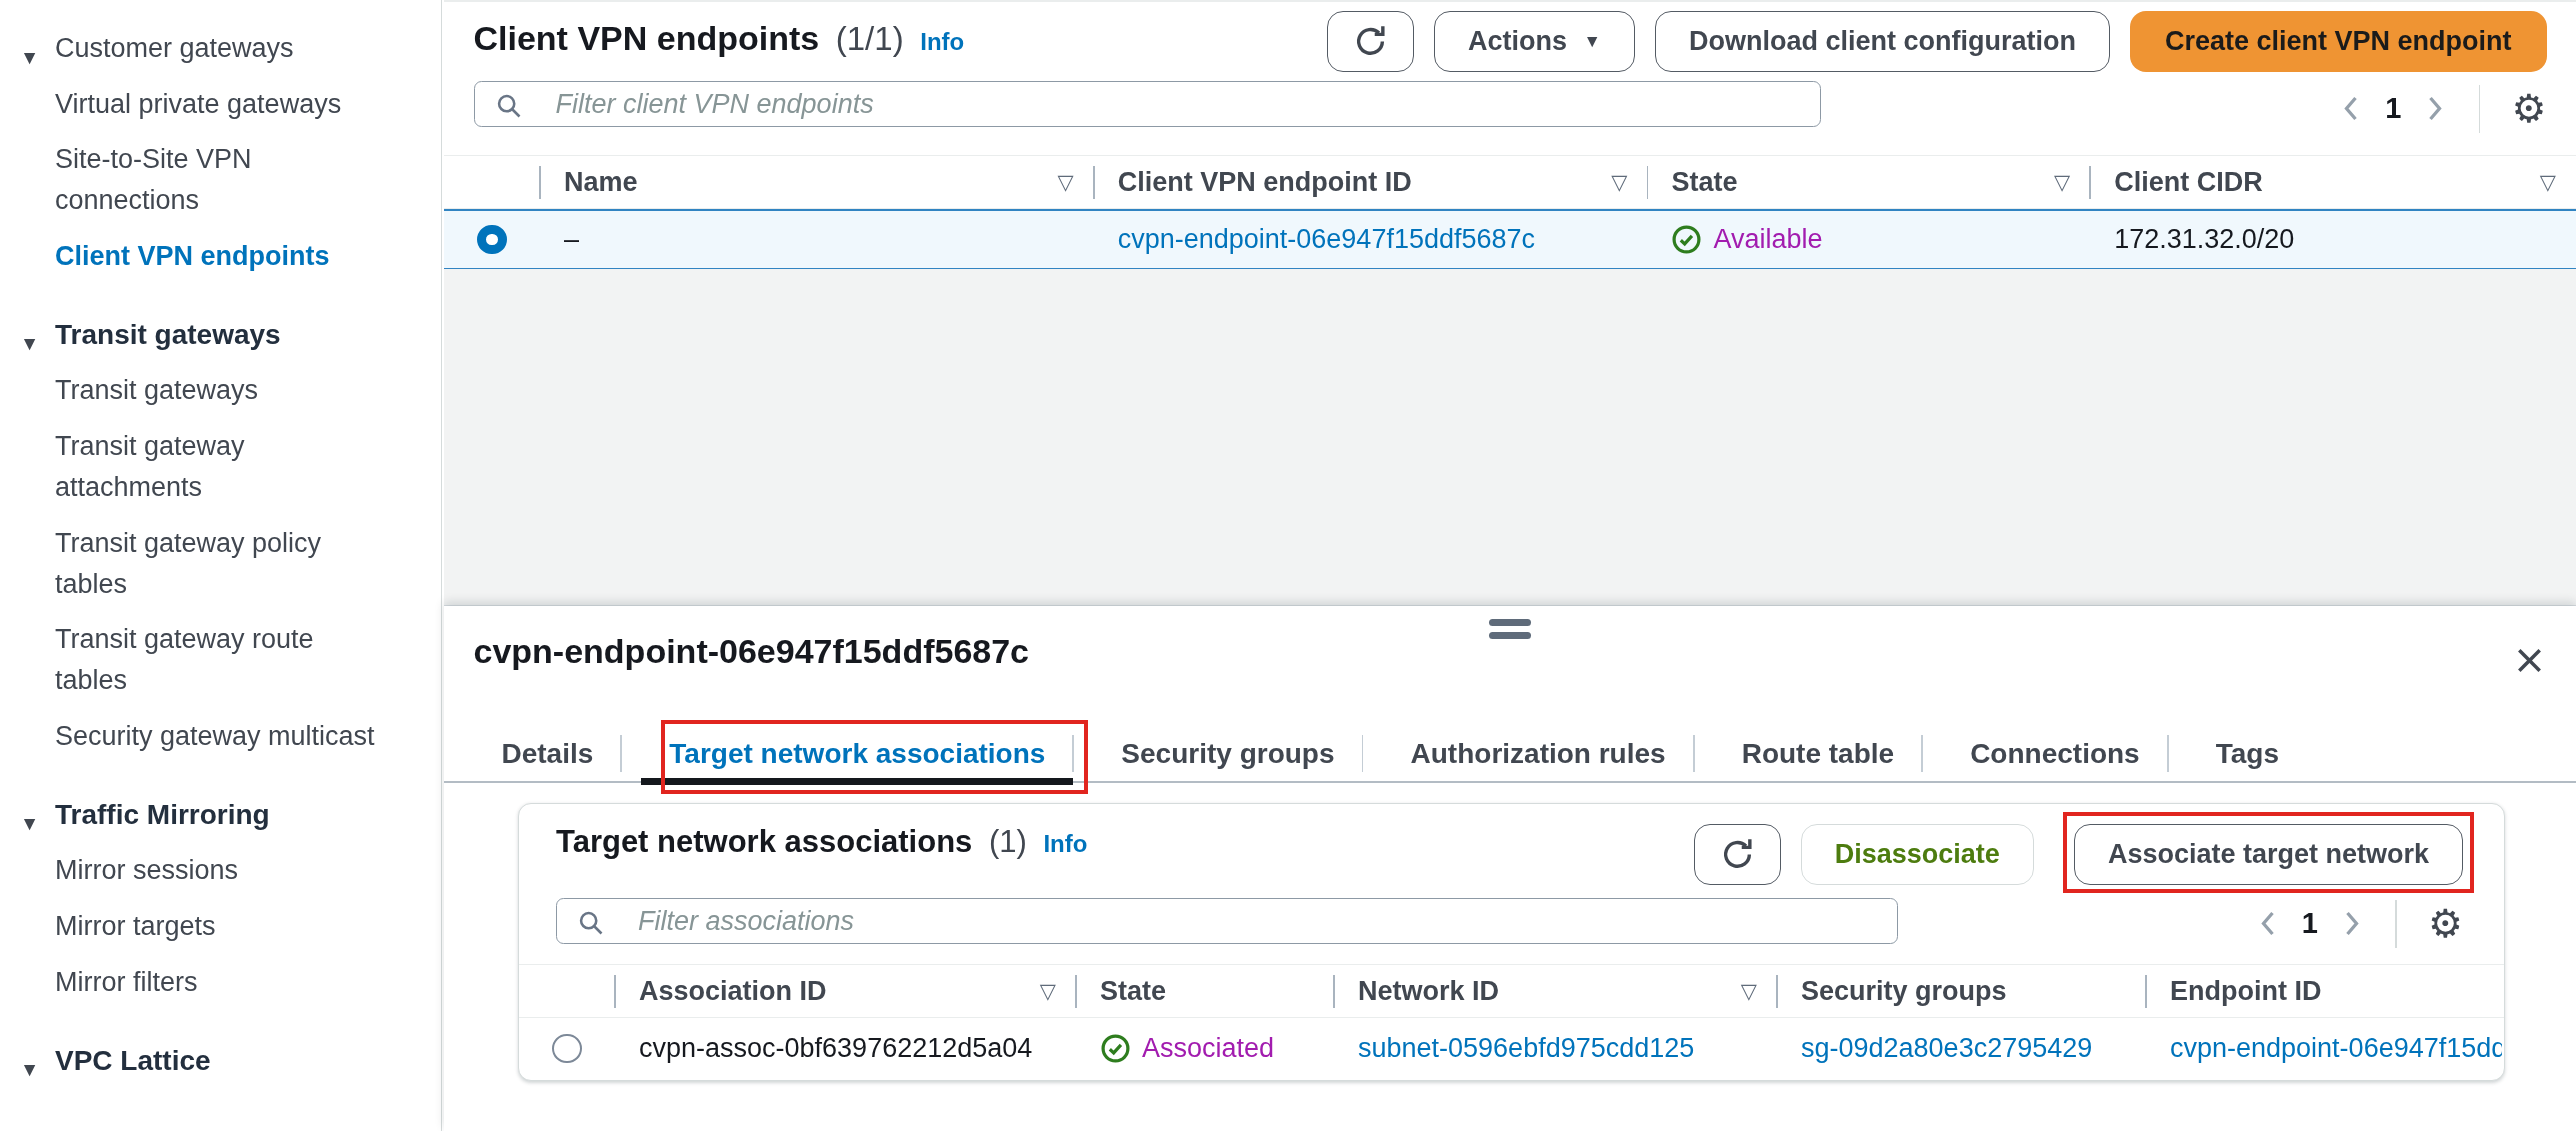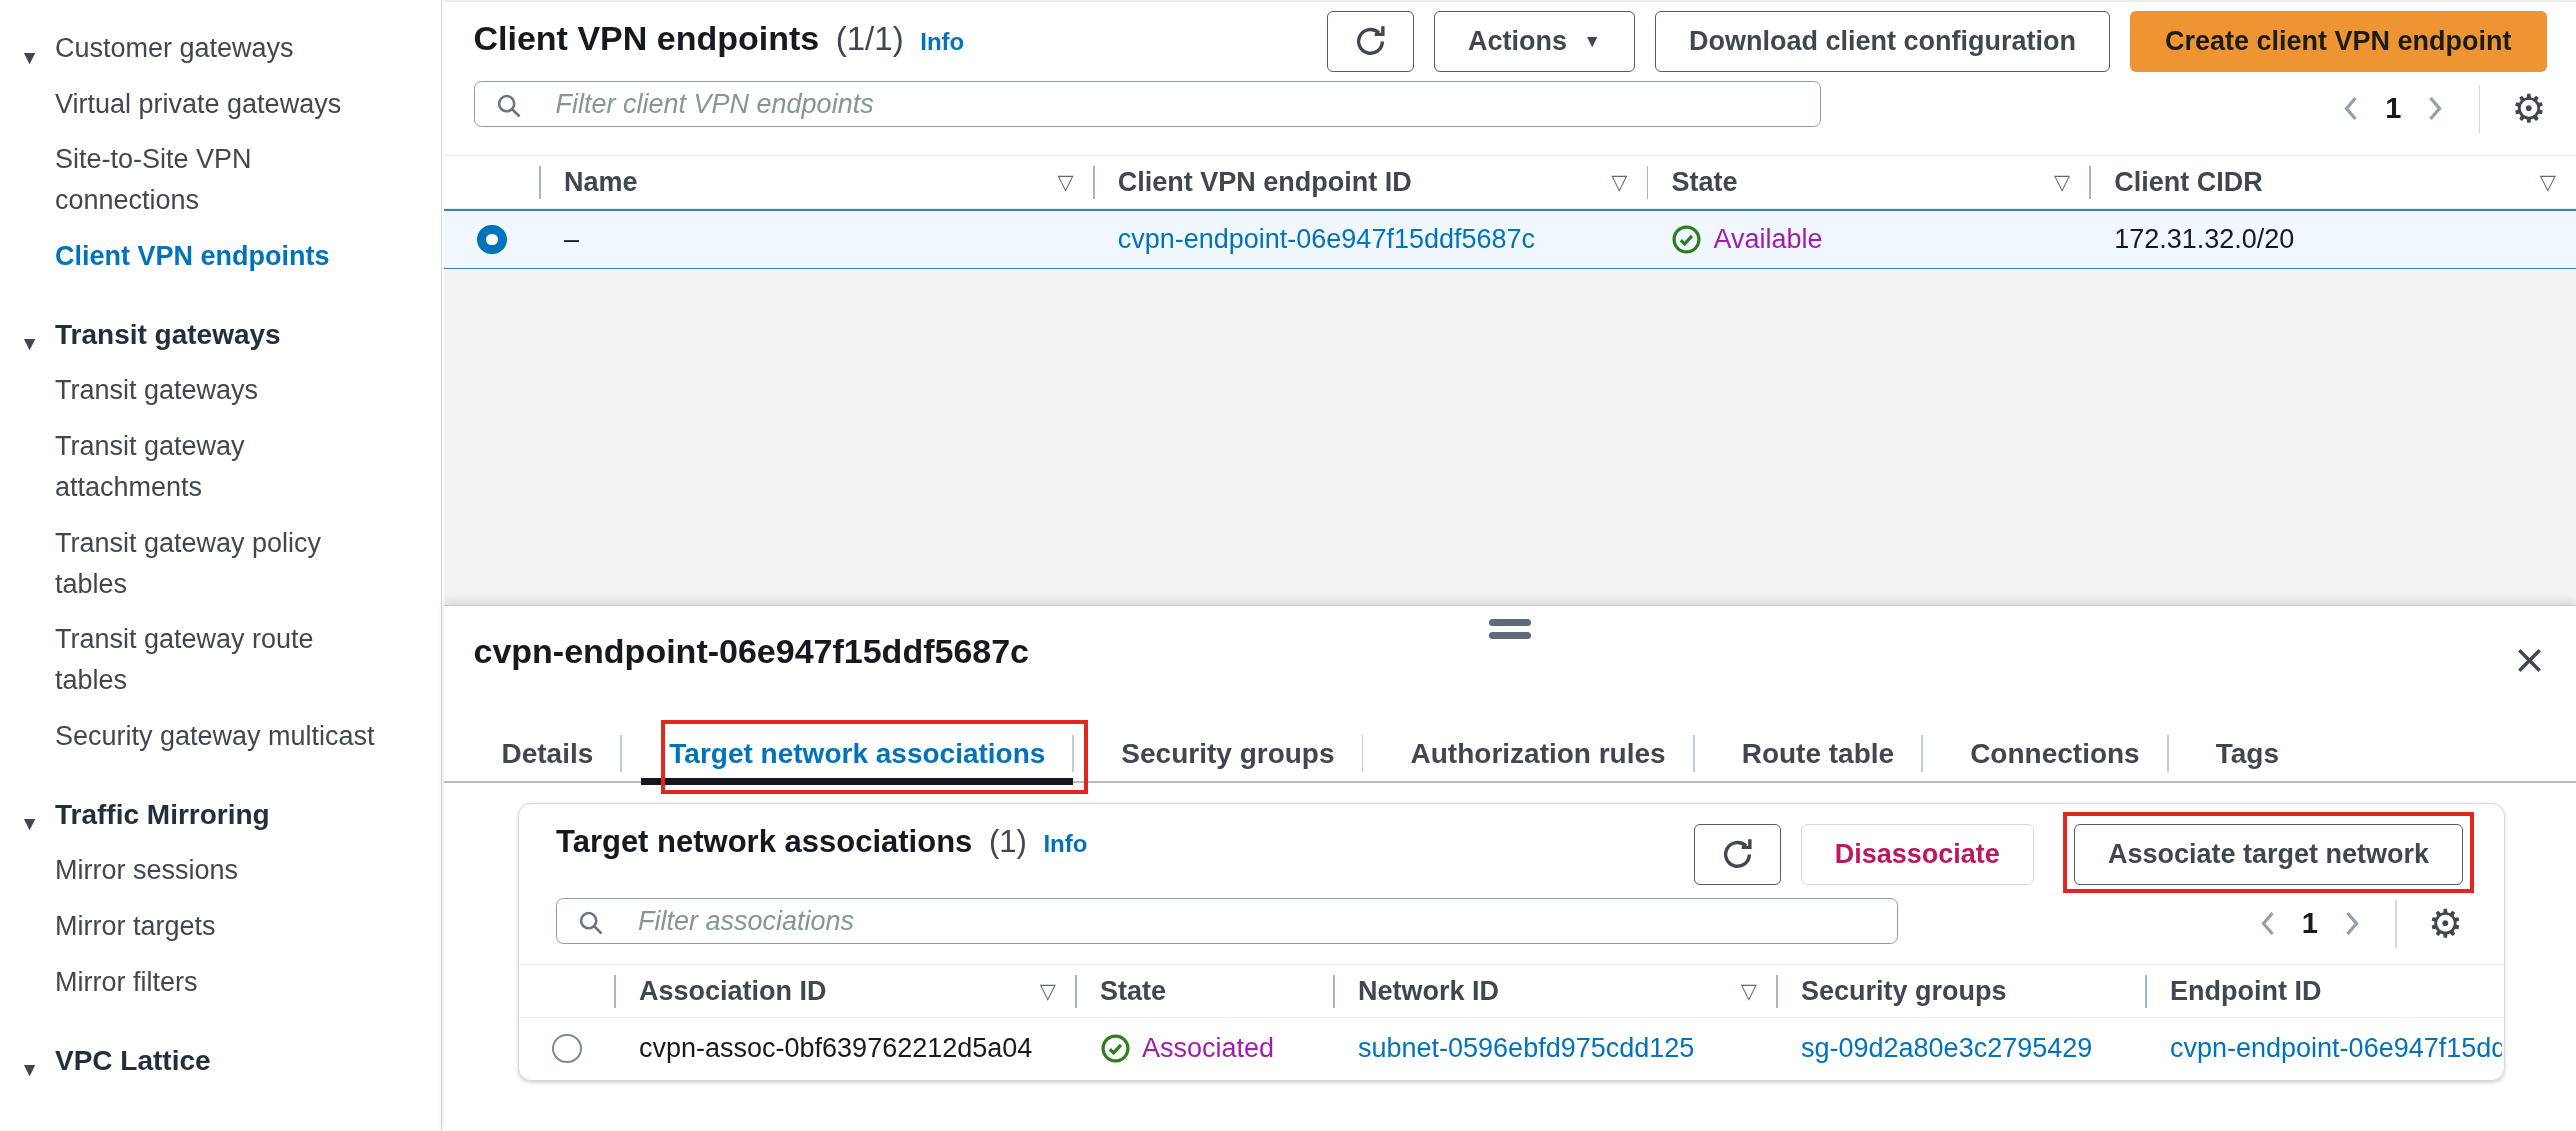--- a/index.html
+++ b/index.html
@@ -21,27 +21,27 @@
   
   .main { position:absolute; left:444px; top:0; width:2132px; height:100%; background:#fff; }
   .main-topline { position:absolute; top:0; left:0; right:0; height:1.8px; background:#eaeded; }
 
   .page-header { position:absolute; left:29.5px; top:18.5px; display:flex; align-items:baseline; gap:16.6px; }
   .h1 { font-size:34px; font-weight:bold; color:#16191f; }
   .h1-count { font-size:33px; font-weight:normal; color:#414750; }
   .info-link { font-size:24px; font-weight:bold; color:#0073bb; cursor:pointer; }
 
   .header-actions { position:absolute; top:11px; right:29.5px; display:flex; gap:20px; }
-  .btn { height:61px; background:#fff; border:1.8px solid #545b64; border-radius:6px;
+  .btn { height:61px; background:#fff; border:1.8px solid #545b64; border-radius:16px;
          font-size:27px; font-weight:bold; color:#414750; display:flex; align-items:center;
          justify-content:center; padding:0 33px; cursor:pointer; white-space:nowrap; }
   .btn-icon { width:87px; padding:0; }
   .btn .caret { font-size:17.5px; margin-left:16.6px; }
   .btn-primary { background:#ef9433; border:none; color:#1b1b1b; padding:0 35px; }
-  .btn-disabled { border-color:#d5dbdb; color:#be185d; cursor:default; }
+  .btn-disabled { border-color:#d5dbdb; color:#4d7c0f; cursor:default; }
 
   .filter-row-top { position:absolute; left:29.5px; top:81px; right:29.5px; }
   .search-box { position:relative; background:#fff; border:1.8px solid #8d99a5; border-radius:7.4px; height:46px; }
   .search-box svg { position:absolute; left:20px; top:10px; }
   .search-box input { position:absolute; left:81px; top:0; width:calc(100% - 74px); height:100%;
                       border:none; outline:none; font-size:27px; color:#414750;
                       font-family:"Liberation Sans",sans-serif; background:transparent; }
   .search-box input::placeholder { color:#879596; font-style:italic; }
   .sb-top { width:1347px; }
 

